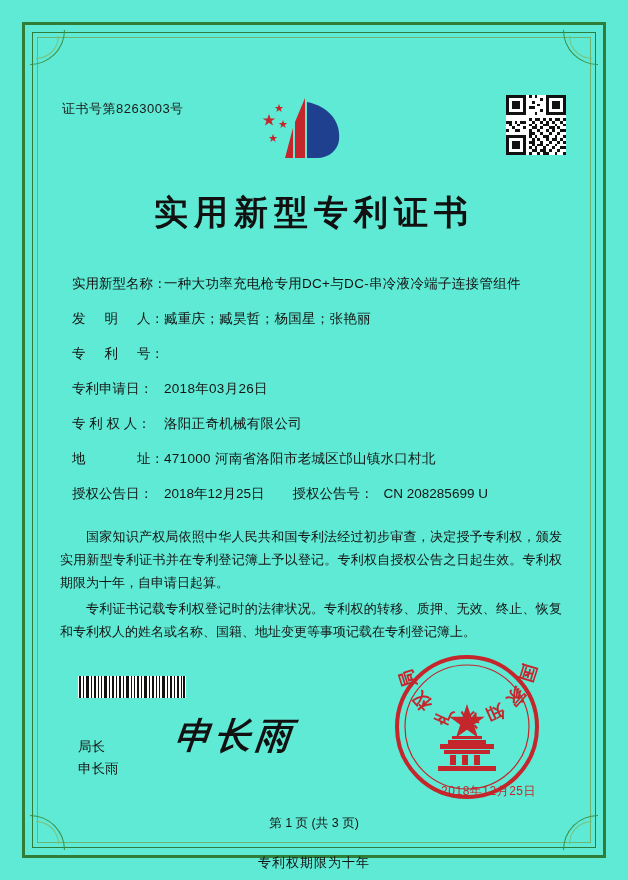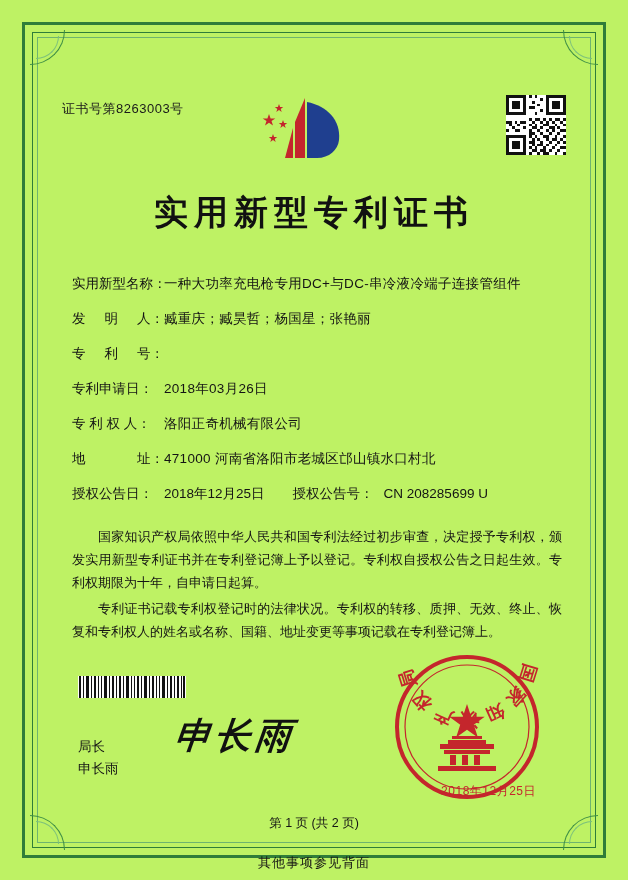--- a/index.html
+++ b/index.html
@@ -12,21 +12,21 @@
     height: 880px;
     font-family: "Liberation Sans", sans-serif;
     color: #1a1a1a;
     position: relative;
     overflow: hidden;
   }
 
   .page {
     position: absolute;
     inset: 0;
-    background: #bef264;
+    background: #5eead4;
   }
 
   
   .frame-outer {
     position: absolute;
     left: 22px; top: 22px; right: 22px; bottom: 22px;
     border: 3px solid #2f7d39;
     box-sizing: border-box;
   }
   .frame-inner {
@@ -138,21 +138,21 @@
     white-space: nowrap;
   }
   .field-row .second-value {
     margin-left: 10px;
     white-space: nowrap;
   }
 
   
   .body-text {
     position: absolute;
-    left: 72px; right: 66px; top: 525px;
+    left: 60px; right: 66px; top: 525px;
     font-size: 13px;
     line-height: 23px;
     color: #141414;
     text-align: justify;
   }
   .body-text p {
     margin: 0 0 3px 0;
     text-indent: 26px;
   }
 
@@ -460,16 +460,16 @@
       <rect x="60" y="84" width="30" height="3"></rect>
       <rect x="58" y="103" width="6" height="10"></rect>
       <rect x="70" y="103" width="6" height="10"></rect>
       <rect x="82" y="103" width="6" height="10"></rect>
       <rect x="46" y="114" width="58" height="5"></rect>
     </g>
   </svg>
 
   <div class="seal-date">2018年12月25日</div>
 
-  <div class="page-no">第 1 页 (共 2 页)</div>
-  <div class="footer-note">其他事项参见背面</div>
+  <div class="page-no">第 1 页 (共 3 页)</div>
+  <div class="footer-note">专利权期限为十年</div>
 
 </div>
 
 </body></html>

